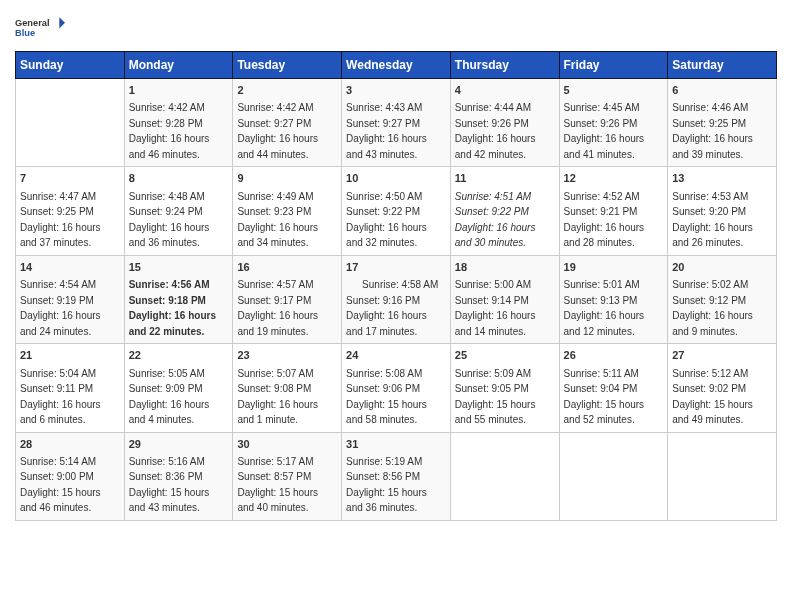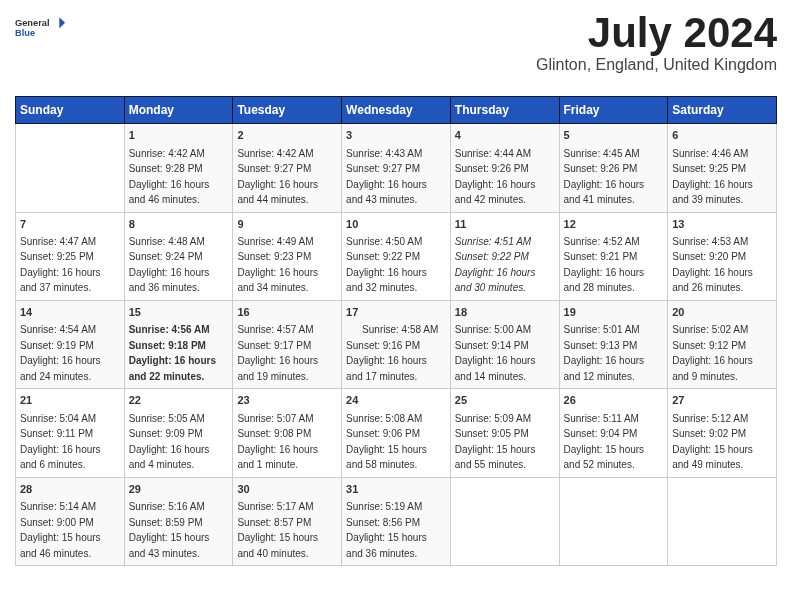--- a/index.html
+++ b/index.html
@@ -6,22 +6,22 @@
     body {
       font-family: Arial, sans-serif;
       background: #fff;
       width: 792px;
       min-height: 612px;
       padding: 10px 15px;
     }
     .header-area {
       display: flex;
       justify-content: space-between;
-      align-items: flex-start;
-      margin-bottom: 22px;
+      align-items: center;
+      margin-bottom: 6px;
     }
     .logo {
       display: flex;
       align-items: center;
       gap: 4px;
     }
     .title-area {
       text-align: right;
     }
     .month-title {
@@ -85,24 +85,20 @@
 <body>
 
 <div class="header-area">
   <div class="logo">
   <svg width="50" height="35" viewBox="0 0 70 35" xmlns="http://www.w3.org/2000/svg">
     <text x="0" y="15" font-size="13" fill="#333" font-family="Arial" font-weight="bold">General</text>
     <text x="0" y="30" font-size="13" fill="#2255aa" font-family="Arial" font-weight="bold">Blue</text>
     <polygon points="62,3 70,11 62,19" fill="#2255aa"></polygon>
   </svg>
 </div>
-  <div class="title-area">
-    <div class="month-title">July 2024</div>
-    <div class="location-title">Glinton, England, United Kingdom</div>
-  </div>
 </div>
 
 <table>
   <thead>
     <tr>
     <th>Sunday</th>
         <th>Monday</th>
         <th>Tuesday</th>
         <th>Wednesday</th>
         <th>Thursday</th>
@@ -199,21 +195,21 @@
 Daylight: 15 hours and 52 minutes.</span></td>
         <td><span class="day-number">27</span><span class="day-info" style="white-space: pre-line;">Sunrise: 5:12 AM
 Sunset: 9:02 PM
 Daylight: 15 hours and 49 minutes.</span></td>
       </tr>
       <tr>
         <td><span class="day-number">28</span><span class="day-info" style="white-space: pre-line;">Sunrise: 5:14 AM
 Sunset: 9:00 PM
 Daylight: 15 hours and 46 minutes.</span></td>
         <td><span class="day-number">29</span><span class="day-info" style="white-space: pre-line;">Sunrise: 5:16 AM
-Sunset: 8:59 PM
+Sunset: 8:36 PM
 Daylight: 15 hours and 43 minutes.</span></td>
         <td><span class="day-number">30</span><span class="day-info" style="white-space: pre-line;">Sunrise: 5:17 AM
 Sunset: 8:57 PM
 Daylight: 15 hours and 40 minutes.</span></td>
         <td><span class="day-number">31</span><span class="day-info" style="white-space: pre-line;">Sunrise: 5:19 AM
 Sunset: 8:56 PM
 Daylight: 15 hours and 36 minutes.</span></td>
         <td class="empty"></td>
         <td class="empty"></td>
         <td class="empty"></td>

